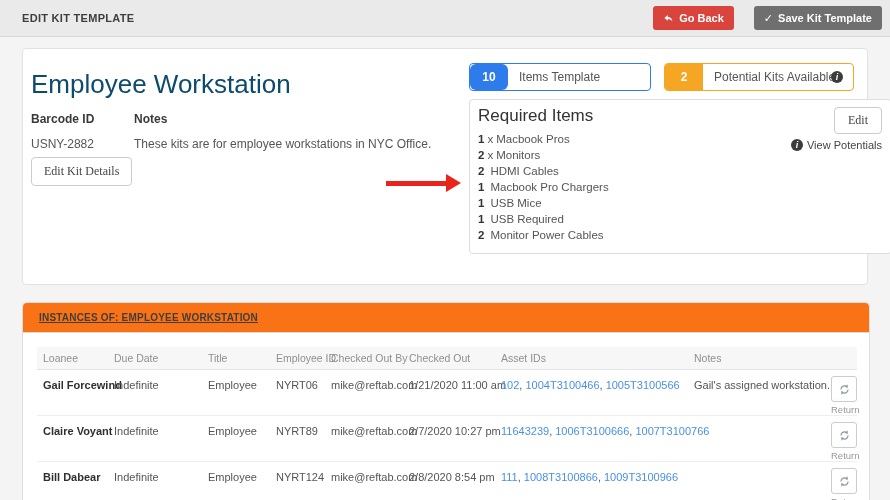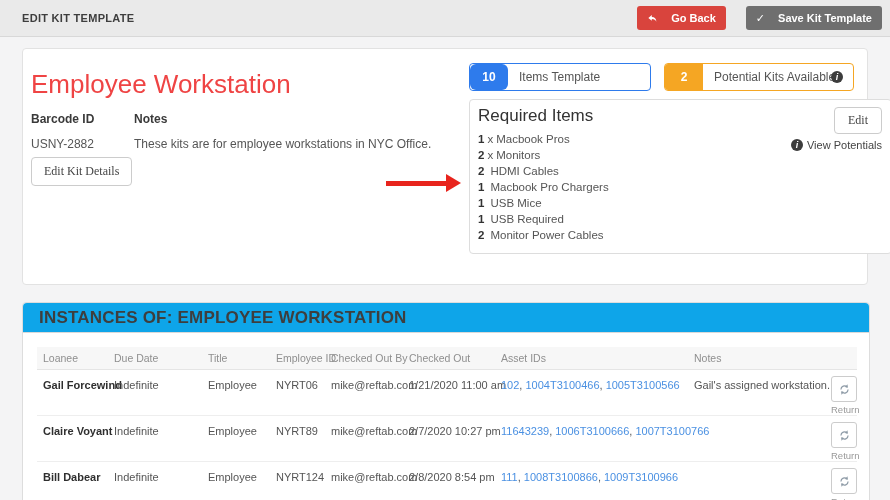--- a/index.html
+++ b/index.html
@@ -14,31 +14,31 @@
   
   .topbar {
     position:absolute; left:0; top:0; width:890px; height:37px;
     background:#eaeaea; border-bottom:1px solid #d8d8d8;
     display:flex; align-items:center; justify-content:space-between;
     padding:0 8px 0 22px;
   }
   .topbar-title { font-size:11px; font-weight:bold; color:#3e3e3e; letter-spacing:.3px; }
   .topbar-actions { display:flex; gap:20px; }
   .btn { border:none; border-radius:3px; font-family:inherit; font-size:11px; font-weight:bold;
-         color:#fff; height:24px; padding:0 10px; display:inline-flex; align-items:center; gap:13px; cursor:pointer; }
+         color:#fff; height:24px; padding:0 10px; display:inline-flex; align-items:center; gap:5px; cursor:pointer; }
   .btn-red  { background:var(--danger-red,#d9443d); }
   .btn-gray { background:var(--btn-gray,#6f6f6f); }
   .btn .ic { font-size:11px; line-height:1; display:inline-flex; }
   
   .card {
     position:absolute; left:22px; top:48px; width:846px; height:237px;
     background:#fff; border:1px solid #e2e2e2; border-radius:4px;
   }
   .kit-title { position:absolute; left:8px; top:22px; font-size:26px; line-height:26px;
-               font-weight:300; color:#ef4444; }
+               font-weight:300; color:#0c4a6e; }
   .field-label { position:absolute; top:63px; font-size:12px; font-weight:bold; color:#3a3a3a; }
   .field-value { position:absolute; top:88px; font-size:12px; color:#555; }
   .pos-barcode { left:8px; }
   .pos-notes   { left:111px; }
   .btn-outline {
     background:#fff; border:1px solid #ccc; border-radius:4px; color:#444;
     font-family:Liberation Serif, serif; font-size:12px; cursor:pointer;
   }
   .edit-details { position:absolute; left:8px; top:108px; padding:6px 12px; }
   
@@ -67,23 +67,23 @@
   .req-item .qty { font-weight:bold; color:#333; }
   .req-item .sep { margin:0 3px; }
   
   .annotation-arrow { position:absolute; left:386px; top:174px; display:flex; align-items:center; }
   .annotation-arrow .shaft { width:60px; height:5px; background:var(--arrow-red,#e8241d); }
   .annotation-arrow .head  { width:0; height:0; border-left:15px solid var(--arrow-red,#e8241d);
                              border-top:9px solid transparent; border-bottom:9px solid transparent; }
   
   .instances { position:absolute; left:22px; top:302px; width:848px; height:210px;
                background:#fff; border:1px solid #ddd; border-radius:4px 4px 0 0; }
-  .instances-header { height:30px; background:#0ea5e9; border-bottom:1px solid #d9d9d9;
+  .instances-header { height:30px; background:#f97316; border-bottom:1px solid #d9d9d9;
                       border-radius:4px 4px 0 0; display:flex; align-items:center;
-                      padding-left:16px; font-size:17px; font-weight:bold; color:#3e3e3e; letter-spacing:.2px; }
+                      padding-left:16px; font-size:10px; font-weight:bold; color:#3e3e3e; letter-spacing:.2px;text-decoration:underline; }
   .instances-body { padding:14px; }
   table.itable { border-collapse:collapse; table-layout:fixed; width:820px; }
   .itable th { background:#f7f7f7; font-size:10.5px; font-weight:normal; color:#8f8f8f;
                text-align:left; padding:5px 0 5px 6px; white-space:nowrap;
                border-bottom:1px solid #e5e5e5; }
   .itable td { font-size:11px; color:#555; vertical-align:top; padding:9px 0 6px 6px;
                white-space:nowrap; border-bottom:1px solid #eee; height:45px; }
   .itable td.c-loanee { font-weight:bold; color:#2f2f2f; }
   .asset-link { color:var(--link-blue,#4a90e2); text-decoration:none; cursor:pointer; }
   .c-action { text-align:center; padding:6px 0 0 0 !important; }

